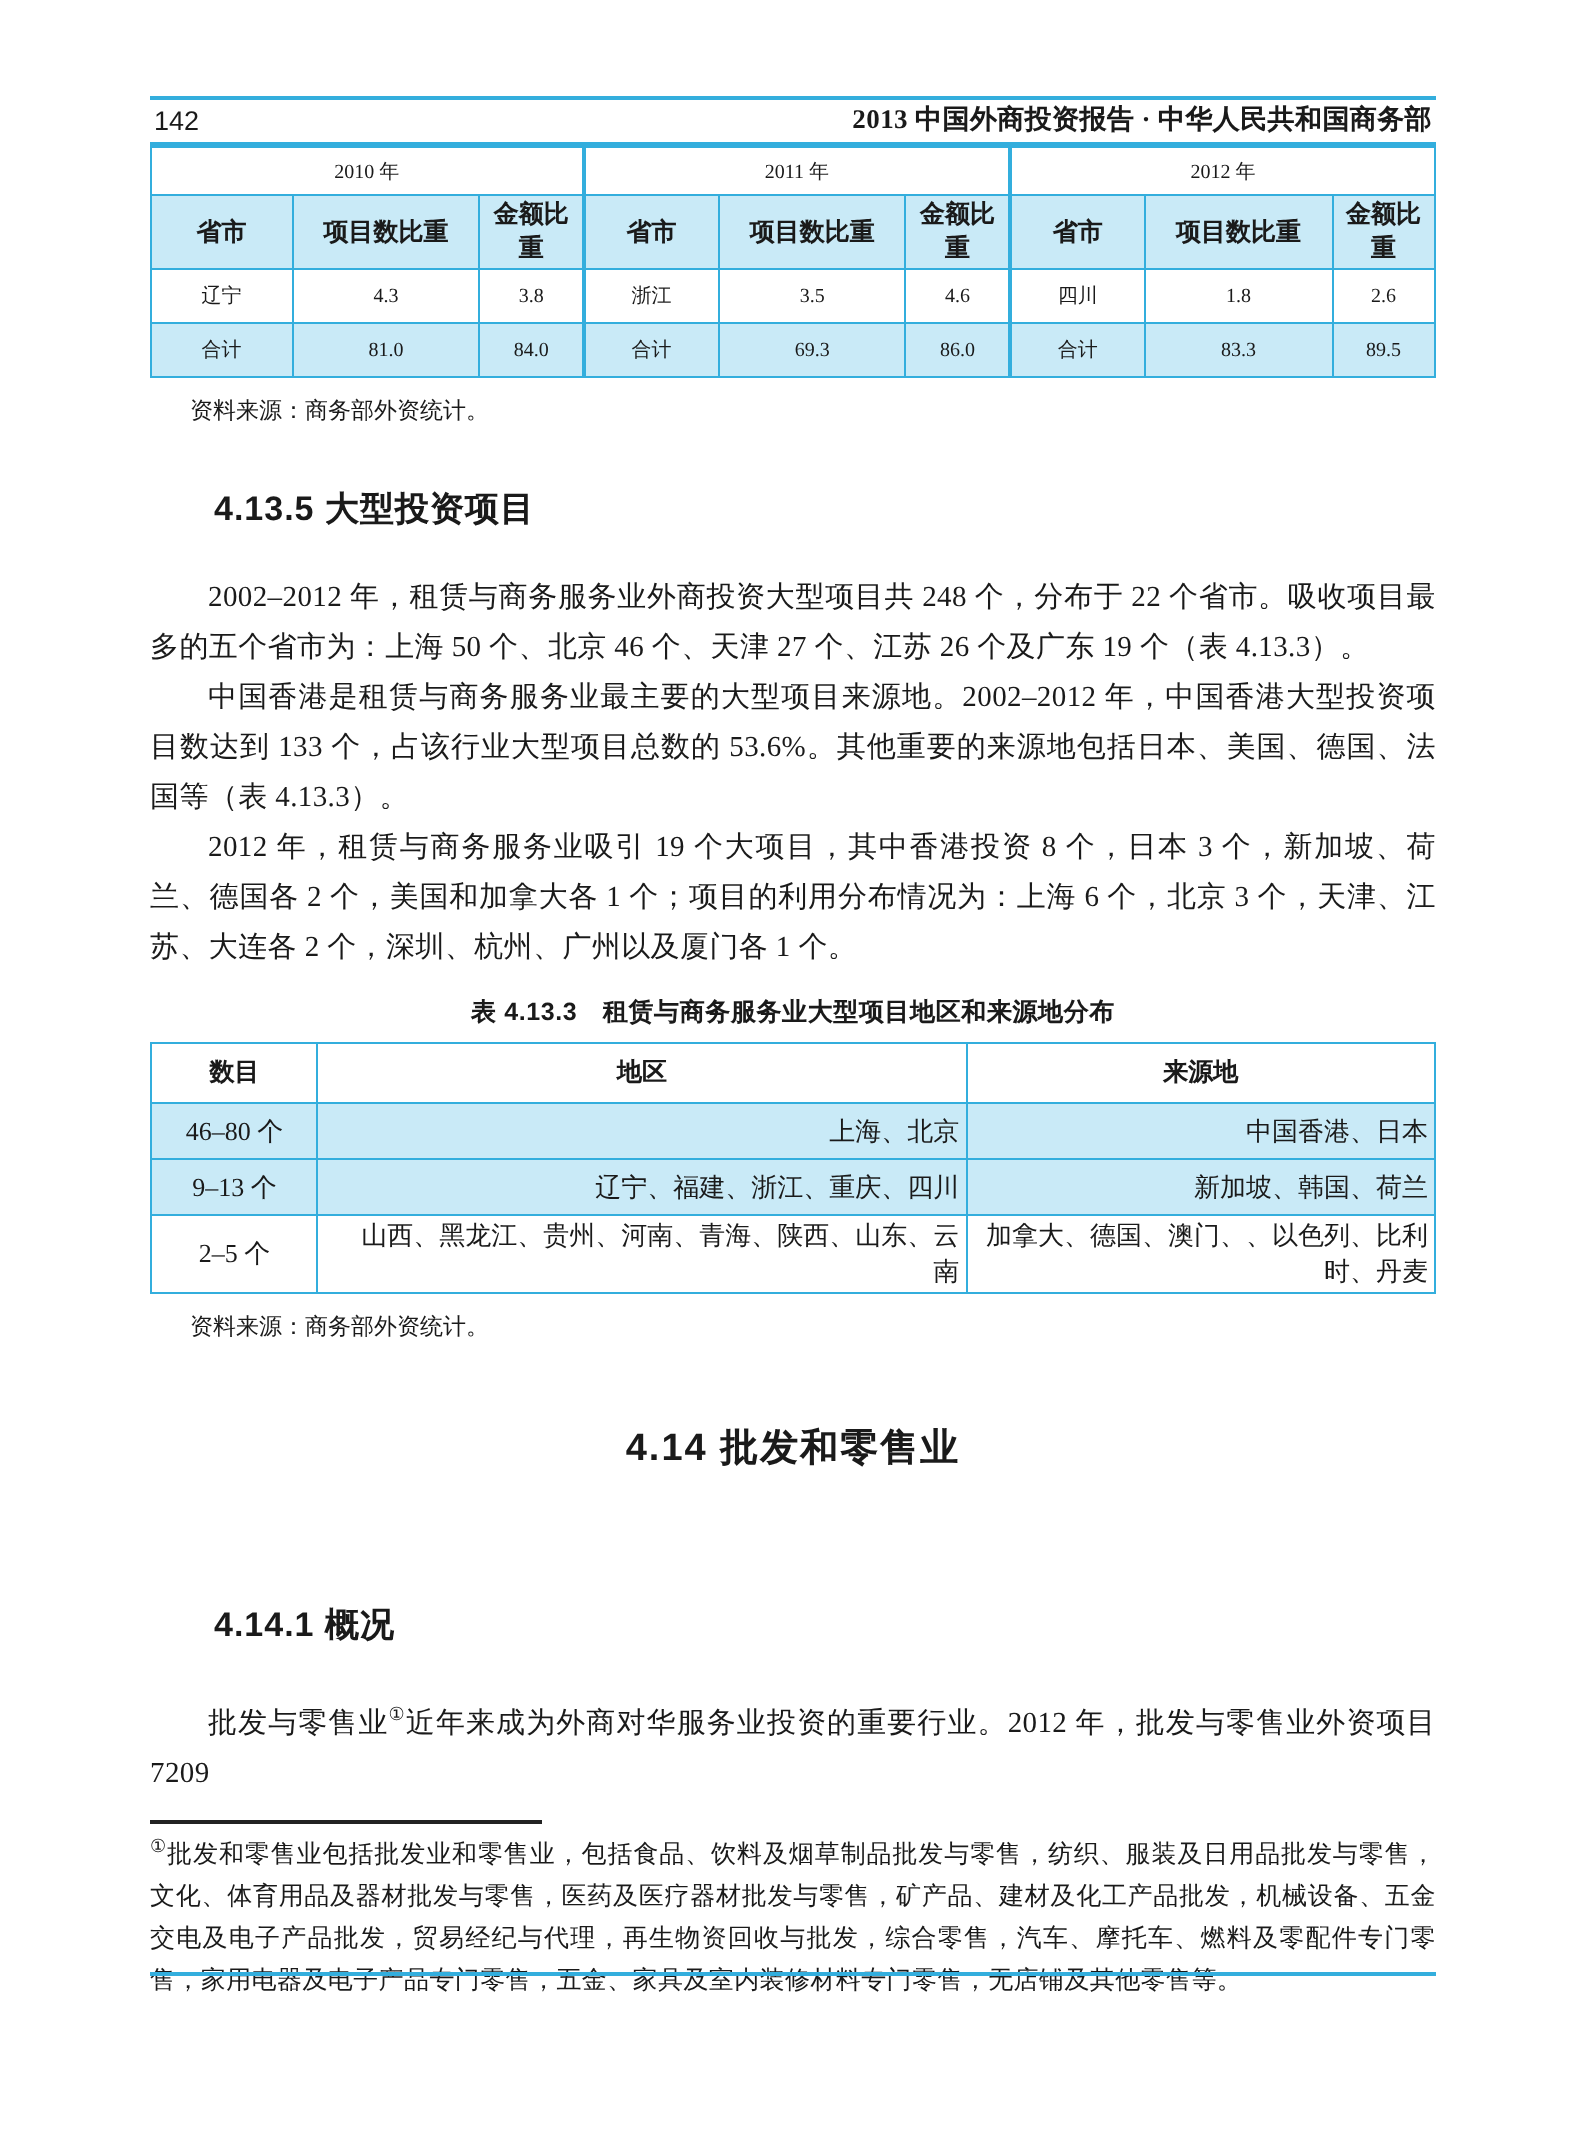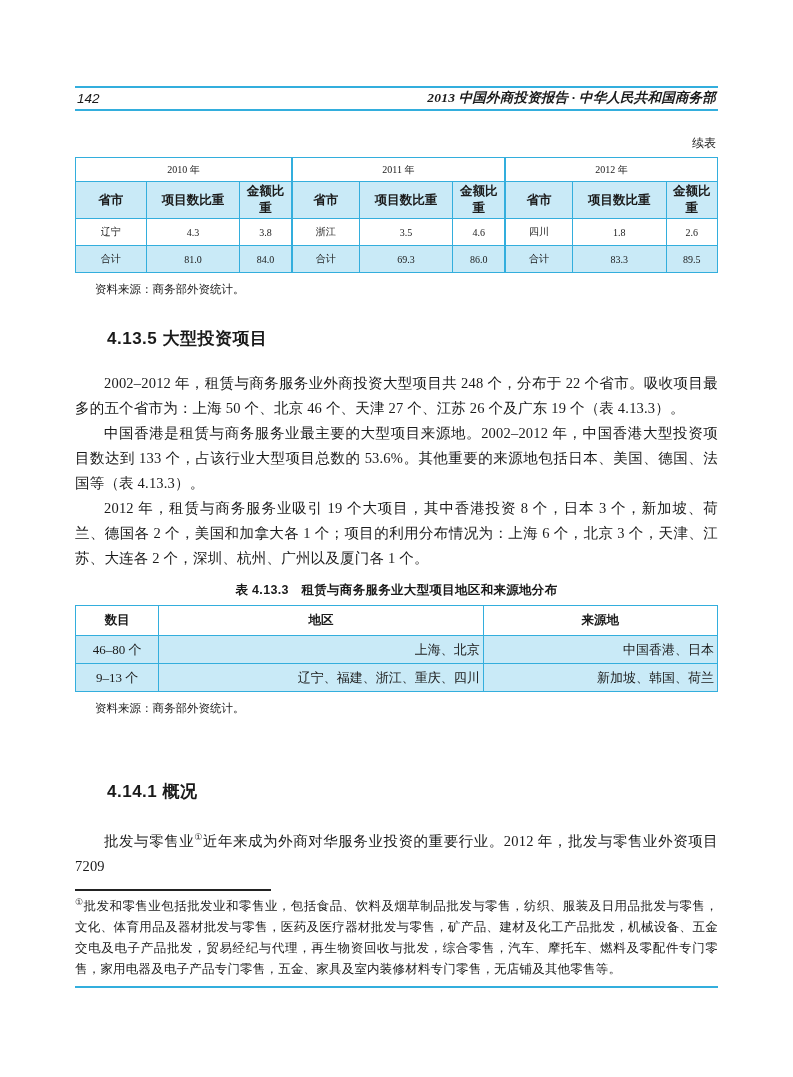--- a/index.html
+++ b/index.html
@@ -11,26 +11,25 @@
   html,body{margin:0;padding:0;background:#e8e8e8;}
   .page{
     width:793px;height:1077px;background:#ffffff;position:relative;
     margin:0 auto;overflow:hidden;color:var(--ink);
     font-family:"Liberation Serif", serif;
   }
   .content{padding:0 75px;}
 
   
   .page-header{
-    margin-top:86px;
+    margin-top:48px;
     border-top:2px solid var(--accent);
     border-bottom:2px solid var(--accent);
     display:flex;justify-content:space-between;align-items:center;
     padding:1px 2px 2px 2px;
-    font-style:italic;
   }
   .page-num{font-family:"Liberation Sans", sans-serif;font-size:13.5px;}
   .header-title{font-weight:bold;font-size:13.5px;letter-spacing:.2px;}
 
   
   .continued{margin-top:24px;margin-bottom:5px;text-align:right;font-size:12px;padding-right:2px;}
 
   
   table{width:100%;border-collapse:collapse;table-layout:fixed;}
   td,th{border:1px solid var(--accent);padding:1px 3px;font-weight:normal;}
@@ -84,21 +83,20 @@
 <body>
 
 <div class="page">
   <div class="content">
 
     <div class="page-header">
       <span class="page-num">142</span>
       <span class="header-title">2013 中国外商投资报告 · 中华人民共和国商务部</span>
     </div>
 
-    <div class="continued">续表</div>
 
     <table class="t1">
       <colgroup>
         <col style="width:11%">
           <col style="width:14.6%">
           <col style="width:8.1%">
         <col style="width:10.5%">
           <col style="width:14.6%">
           <col style="width:8.1%">
         <col style="width:10.5%">
@@ -174,25 +172,31 @@
       <tr class="alt">
         <td class="c-num">46–80 个</td>
         <td class="c-txt">上海、北京</td>
         <td class="c-txt">中国香港、日本</td>
       </tr>
       <tr class="alt">
         <td class="c-num">9–13 个</td>
         <td class="c-txt">辽宁、福建、浙江、重庆、四川</td>
         <td class="c-txt">新加坡、韩国、荷兰</td>
       </tr>
+      <tr>
+        <td class="c-num">2–5 个</td>
+        <td class="c-txt">山西、黑龙江、贵州、河南、青海、陕西、山东、云南</td>
+        <td class="c-txt">加拿大、德国、澳门、、以色列、比利时、丹麦</td>
+      </tr>
     </tbody>
       </table>
 
     <div class="source">资料来源：商务部外资统计。</div>
 
+    <div class="h-main">4.14  批发和零售业</div>
 
     <div class="h-sub h-sub2">4.14.1  概况</div>
 
     <div class="para-single"><span>批发与零售业</span><sup>①</sup><span>近年来成为外商对华服务业投资的重要行业。2012 年，批发与零售业外资项目 7209</span></div>
 
     <div class="fn-sep"></div>
     <div class="footnote"><sup>①</sup><span>批发和零售业包括批发业和零售业，包括食品、饮料及烟草制品批发与零售，纺织、服装及日用品批发与零售，文化、体育用品及器材批发与零售，医药及医疗器材批发与零售，矿产品、建材及化工产品批发，机械设备、五金交电及电子产品批发，贸易经纪与代理，再生物资回收与批发，综合零售，汽车、摩托车、燃料及零配件专门零售，家用电器及电子产品专门零售，五金、家具及室内装修材料专门零售，无店铺及其他零售等。</span></div>
 
   </div>
 

